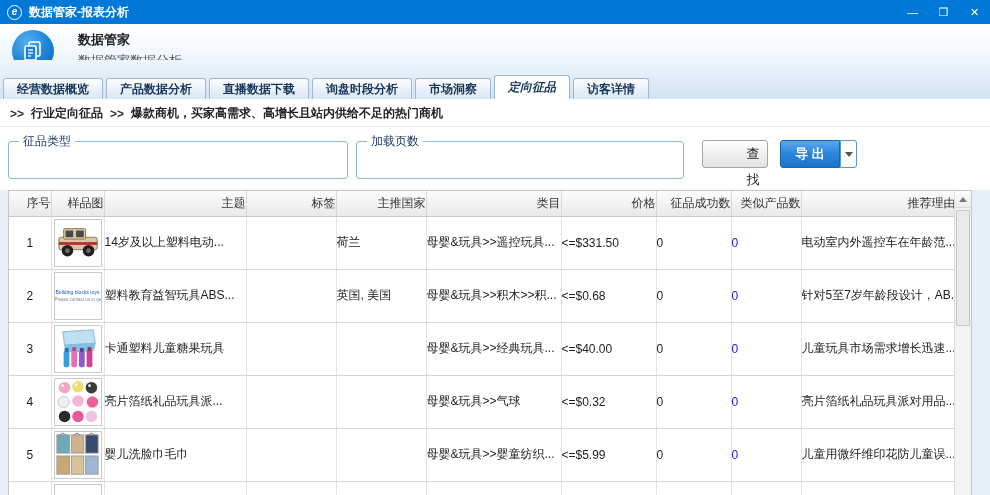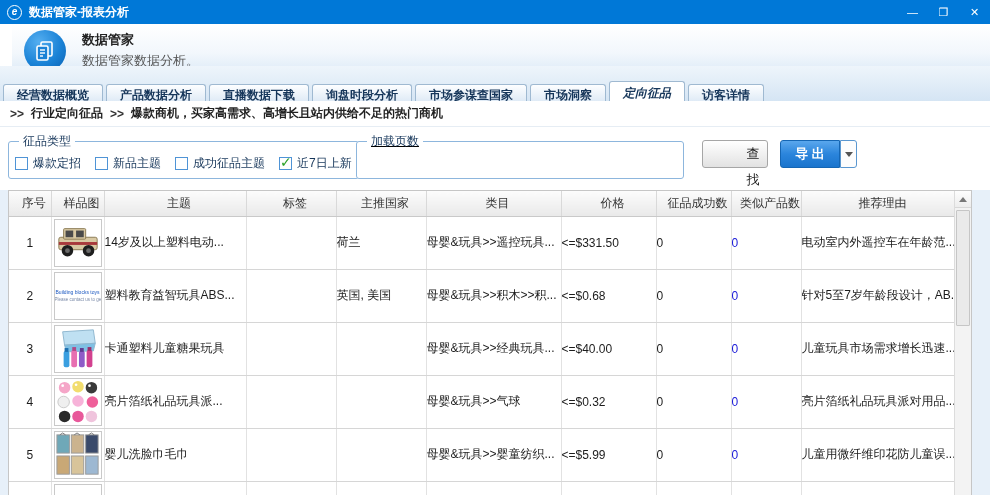--- a/index.html
+++ b/index.html
@@ -12,50 +12,50 @@
     color:#fff; display:flex; align-items:center; padding-left:7px; gap:7px; }
   .app-icon { width:15px; height:15px; border:1.5px solid #fff; border-radius:50%;
     display:flex; align-items:center; justify-content:center; font-size:10px; font-weight:bold;
     color:#fff; font-style:italic; line-height:1; }
   .tb-title { font-weight:bold; font-size:12px; }
   .win-controls { margin-left:auto; display:flex; height:100%; }
   .winbtn { width:31px; height:100%; display:flex; align-items:center; justify-content:center;
     color:#fff; font-size:11px; cursor:default; }
 
   
-  .header { position:absolute; top:24px; left:12px; right:0; height:53px;
+  .header { position:absolute; top:24px; left:0; right:0; height:53px;
     background:linear-gradient(#ffffff 0%, #f2f7fc 55%, #d9e8f6 100%);
-    display:flex; align-items:center; padding-left:12px; gap:16px; }
+    display:flex; align-items:center; padding-left:12px; gap:24px; }
   .logo-circle { width:42px; height:42px; border-radius:50%;
     background:radial-gradient(circle at 35% 28%, #54aef0 0%, #1a82d6 55%, #0a5fb0 100%);
     display:flex; align-items:center; justify-content:center; flex:0 0 auto; }
   .h-title { font-size:13px; font-weight:bold; color:#222; margin-bottom:3px; }
   .h-sub { font-size:13px; color:#555;text-align:right; }
 
   
-  .tabbar { position:absolute; top:66px; left:0; right:0; height:39px;
+  .tabbar { position:absolute; top:60px; left:0; right:0; height:39px;
     background:linear-gradient(#eef5fb,#d2e3f3); display:flex; align-items:flex-end; padding-left:3px; }
   .tab { height:21px; line-height:20px; padding:0 13px; margin-right:3px;
     background:linear-gradient(#fdfeff,#d8e6f4); border:1px solid #9fb9d1; border-bottom:none;
     border-radius:3px 3px 0 0; font-weight:bold; color:#16365a; font-size:12px; white-space:nowrap; }
   .tab.active { background:#fff; height:24px; line-height:23px; border-color:#9fb9d1;font-style:italic; }
 
   
   .breadcrumb { position:absolute; top:101px; left:0; right:0; height:26px; background:#fff;
     border-bottom:1px solid #e6edf4; display:flex; align-items:center; padding-left:10px; gap:7px;
     font-weight:bold; color:#222; white-space:nowrap; }
   .bc-arrow { color:#333; }
 
   
   .content { position:absolute; top:127px; left:0; right:0; bottom:0; background:#fff; }
 
   fieldset.group { position:absolute; border:1px solid #8db6dd; border-radius:3px; background:#fff; }
   fieldset.group legend { color:#16365a; padding:0 4px; margin-left:10px; font-size:12px; }
   #type-group  { left:8px;  top:6px; width:340px; height:46px; }
-  #pages-group { left:356px; top:6px; width:328px; height:46px;text-decoration:underline; }
+  #pages-group { left:356px; top:6px; width:328px; height:46px; }
   .group-row { display:flex; align-items:center; height:26px; padding:0 6px; gap:6px; white-space:nowrap; }
   .cb-item { display:flex; align-items:center; gap:5px; margin-right:8px; }
   .cb { width:13px; height:13px; border:1px solid #4f94d6; background:#fff; position:relative; flex:0 0 auto; }
   .cb.checked::after { content:"✓"; position:absolute; left:0px; top:-4px;
     color:#2ea228; font-size:14px; font-weight:bold; }
   .cb-label { color:#16365a; }
   .pg-label { color:#16365a; }
   .spin { display:inline-flex; border:1px solid #7fb2e0; background:#fff; height:21px; align-items:stretch; }
   .spin input { border:none; outline:none; width:30px; font-size:12px; padding-left:4px;
     font-family:inherit; color:#111; }
@@ -78,21 +78,21 @@
 
   
   .side-strip { position:absolute; top:63px; bottom:0; background:#e7f0f9; }
   .side-strip.left { left:0; width:8px; }
   .side-strip.right { right:0; width:18px; }
   .table-wrap { position:absolute; left:8px; top:63px; width:964px; height:305px;
     border:1px solid #c6c6c6; border-bottom:none; background:#fff; overflow:hidden; }
   table.grid { border-collapse:collapse; table-layout:fixed; width:947px; }
   .grid th { height:25px; background:linear-gradient(#fcfcfc,#e9e9e9);
     border-right:1px solid #d9d9d9; border-bottom:1px solid #c9c9c9;
-    font-weight:normal; color:#333; text-align:center; padding-left:8px; font-size:12px;
+    font-weight:normal; color:#333; text-align:right; padding-left:8px; font-size:12px;
     white-space:nowrap; overflow:hidden;margin-top:33px; }
   .grid td { height:53px; border-right:1px solid #e2e2e2; border-bottom:1px solid #d6d6d6;
     font-size:12px; color:#1c1c1c; white-space:nowrap; overflow:hidden;
     background:#fff; vertical-align:middle; }
   .grid td.c { text-align:center; padding-left:0; }
   .grid td.similar { color:#1818d8; }
   .thumb { width:48px; height:48px; border:1px solid #c9c9c9; background:#fff; margin:0 auto;
     display:flex; align-items:center; justify-content:center; overflow:hidden; }
   .thumb svg { display:block; }
   .card-text { font-size:5px; line-height:7px; color:#1a57c0; text-align:center; width:46px;
@@ -137,55 +137,36 @@
       <div class="h-title">数据管家</div>
       <div class="h-sub">数据管家数据分析。</div>
     </div>
   </div>
 
   <div class="tabbar">
     <div class="tab">经营数据概览</div>
     <div class="tab">产品数据分析</div>
     <div class="tab">直播数据下载</div>
     <div class="tab">询盘时段分析</div>
-    <div class="tab">市场参谋查国家</div>
     <div class="tab">市场洞察</div>
     <div class="tab active">定向征品</div>
     <div class="tab">访客详情</div>
   </div>
 
   <div class="breadcrumb">
     <span class="bc-arrow">&gt;&gt;</span>
     <span>行业定向征品</span>
     <span class="bc-arrow">&gt;&gt;</span>
     <span>爆款商机，买家高需求、高增长且站内供给不足的热门商机</span>
   </div>
 
   <div class="content">
 
     <fieldset class="group" id="type-group">
       <legend>征品类型</legend>
-      <div class="group-row">
-        <span class="cb-item">
-          <span class="cb"></span>
-          <span class="cb-label">爆款定招</span>
-        </span>
-        <span class="cb-item">
-          <span class="cb"></span>
-          <span class="cb-label">新品主题</span>
-        </span>
-        <span class="cb-item">
-          <span class="cb"></span>
-          <span class="cb-label">成功征品主题</span>
-        </span>
-        <span class="cb-item">
-          <span class="cb checked"></span>
-          <span class="cb-label">近7日上新</span>
-        </span>
-      </div>
     </fieldset>
 
     <fieldset class="group" id="pages-group">
       <legend>加载页数</legend>
     </fieldset>
 
     <div class="find-btn">查 找</div>
     <div class="export-btn">导 出</div>
     <div class="export-drop">
       <span class="drop-arrow"></span>

